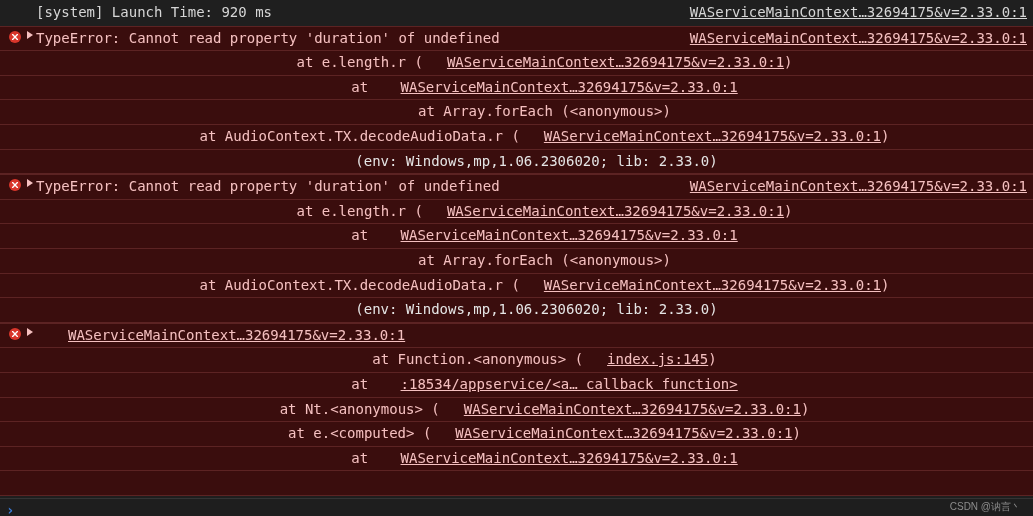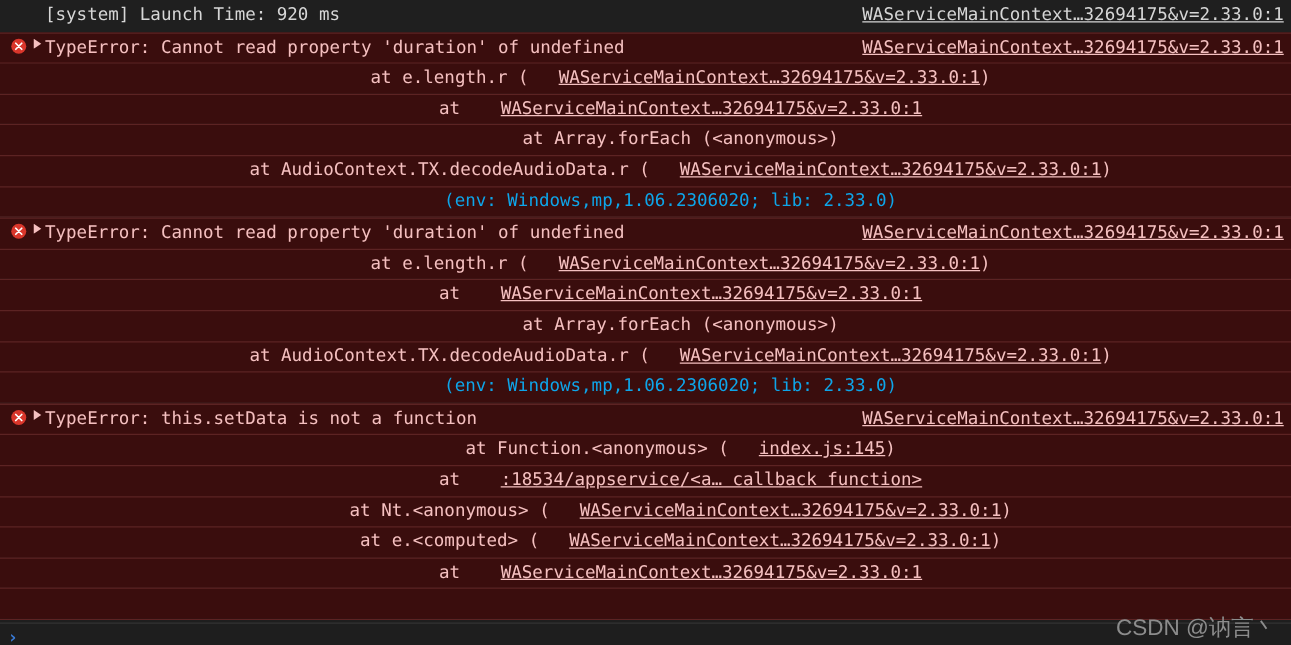--- a/index.html
+++ b/index.html
@@ -20,25 +20,25 @@
   .src { flex:0 0 auto; margin-left:8px; white-space:nowrap; }
   .src a, .content a { color:inherit; text-decoration:underline; cursor:pointer;padding-left:24px; }
   .system .content { color:#d6d6d6; }
   .system .src a { color:#d6d6d6; }
   .head.error .content, .head.error .tog, .head.error .src a { color:#f5c0c0; }
   .trace { color:#f5c0c0;text-align:center; }
   .trace .kw { color:#f5c0c0; }
   .trace a { color:#f5c0c0; text-decoration:underline; }
   .paren { color:#f5c0c0; }
   .tline { padding-left:36px; }
-  .envline { padding-left:20px; color:#0ea5e9; }
+  .envline { padding-left:20px; color:#e5e5e5; }
   .prompt { display:flex; align-items:center; height:22px; border-top:1px solid #333; padding:0 6px; background:#1e1e1e; }
   .prompt-caret { color:#3a7bd5; font-weight:bold; margin-right:6px; }
   .prompt-input { flex:1; background:transparent; border:none; outline:none; color:#d6d6d6; font:inherit; }
-  .watermark { position:absolute; right:12px; bottom:2px; color:#8c8c8c; font-family:"Segoe UI",Arial,sans-serif; font-size:18px; }
+  .watermark { position:absolute; right:12px; bottom:2px; color:#8c8c8c; font-family:"Segoe UI",Arial,sans-serif; font-size:10px; }
   .row.head { align-items:flex-start; }
   .body .row { border-top:none; border-bottom:none; background:#3a0d0d; }
   .blk { border-bottom:1px solid #5c2323; }
 </style>
 </head>
 <body>
 
 <div class="console">
 
   <div class="row system">
@@ -138,21 +138,20 @@
               <svg viewBox="0 0 10 10">
                 <path d="M2 2 L8 8 M8 2 L2 8" stroke="white" stroke-width="1.7" stroke-linecap="round"></path>
               </svg>
             </span>
           </div>
           <div class="tog">
             <svg viewBox="0 0 8 8">
               <path d="M1 0 L7 4 L1 8 Z" fill="currentColor"></path>
             </svg>
           </div>
-          <div class="content">TypeError: this.setData is not a function</div>
           <div class="src"><a>WAServiceMainContext…32694175&amp;v=2.33.0:1</a></div>
         </div>
         <div class="body">
           <div class="row error">
             <div class="gutter"></div>
             <div class="content trace tline"><span class="kw">at</span> Function.&lt;anonymous&gt; <span class="paren">(</span><a>index.js:145</a><span class="paren">)</span></div>
           </div>
           <div class="row error">
             <div class="gutter"></div>
             <div class="content trace tline"><span class="kw">at</span> <a>:18534/appservice/&lt;a… callback function&gt;</a></div>

